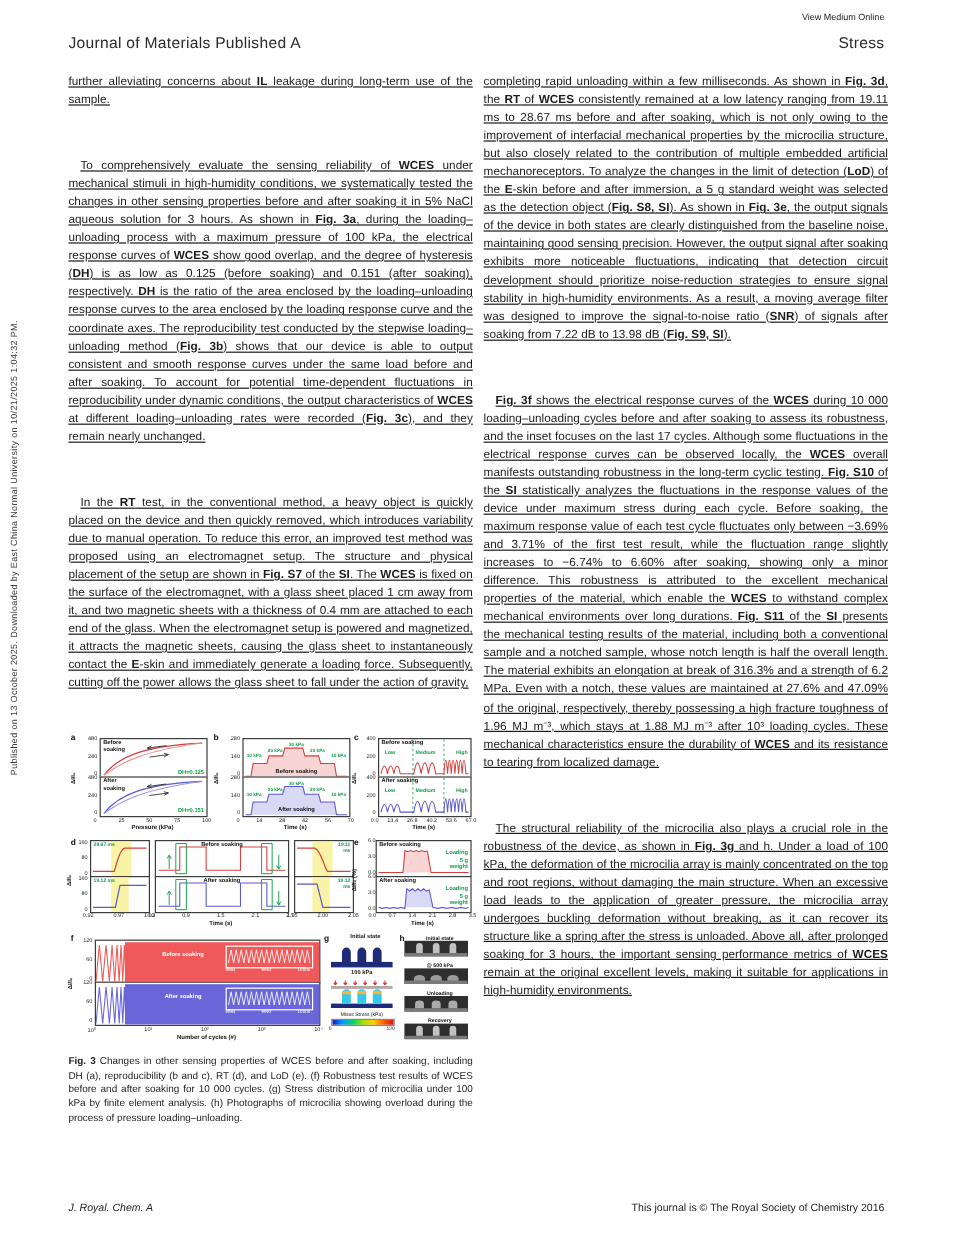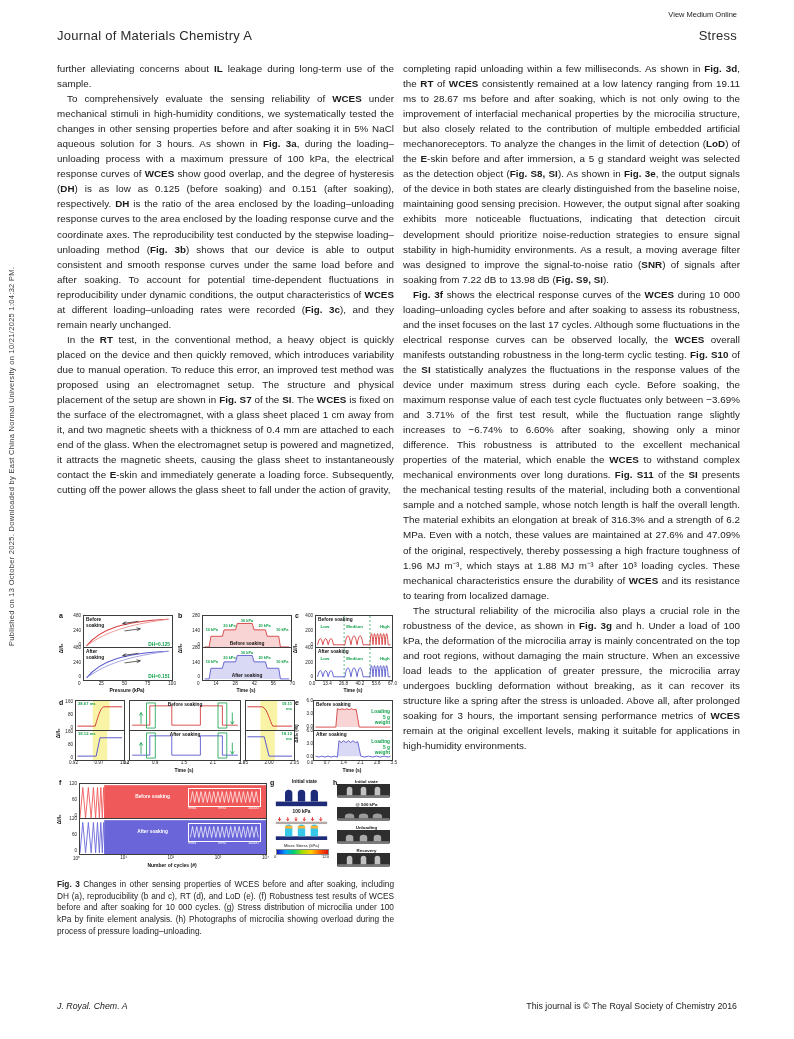--- a/index.html
+++ b/index.html
@@ -4,23 +4,23 @@
 <style>
   html,body{margin:0;padding:0;}
   body{width:794px;height:1039px;background:#ffffff;position:relative;overflow:hidden;
        font-family:"Liberation Sans",sans-serif;color:#1b1b1b;}
   .vao{position:absolute;right:57px;top:10px;font-size:7.5px;color:#1b1b1b;}
   .header{position:absolute;left:57px;right:57px;top:28px;display:flex;justify-content:space-between;
           font-size:13px;color:#2a2a2a;letter-spacing:.25px;}
   .sidebar{position:absolute;left:7px;top:646px;width:480px;font-size:7.5px;color:#3a3a3a;
            transform:rotate(-90deg);transform-origin:0 0;white-space:nowrap;letter-spacing:.3px;}
   .columns{position:absolute;left:57px;top:61px;width:683px;display:flex;gap:9px;}
-  .col{width:337px;}
+  .col{width:337px;text-decoration:underline;}
   .col p{margin:0;font-size:9.8px;line-height:15.05px;text-align:justify;letter-spacing:.04px;}
-  .col p.indent{text-indent:10px;}
+  .col p.indent{text-indent:10px;margin-top:40px;}
   .footer{position:absolute;left:57px;right:57px;top:1001px;display:flex;justify-content:space-between;
           font-size:8.8px;color:#222;}
   .footer .jrnl{font-style:italic;}
 
   
   .figwrap{position:absolute;left:57px;top:612px;width:337px;height:340px;}
   .figart{position:relative;width:337px;height:260px;}
   .figcaption{margin-top:7px;font-size:8.3px;line-height:11.7px;text-align:justify;color:#242424;}
   .panel{position:absolute;}
   .pletter{position:absolute;font-size:7px;font-weight:bold;color:#111;}
@@ -53,21 +53,21 @@
         background:linear-gradient(90deg,#1515c8,#00a0ff,#00d070,#a0e000,#ffd000,#ff6000,#e01010);}
   .cbarticks{position:absolute;display:flex;justify-content:space-between;font-size:4.2px;color:#222;}
   .hcap{position:absolute;font-size:4.4px;font-weight:bold;color:#111;text-align:center;}
   .photo{position:absolute;background:#2e2e2e;}
 </style>
 </head>
 <body>
 
 <div class="vao">View Medium Online</div>
 <div class="header">
-  <span>Journal of Materials Chemistry A</span>
+  <span>Journal of Materials Published A</span>
   <span>Stress</span>
 </div>
 <div class="sidebar">Published on 13 October 2025. Downloaded by East China Normal University on 10/21/2025 1:04:32 PM.</div>
 
 <div class="columns">
   <div class="col">
     <p>further alleviating concerns about <b>IL</b> leakage during long-term use of the sample.</p>
     <p class="indent">To comprehensively evaluate the sensing reliability of <b>WCES</b> under mechanical stimuli in high-humidity conditions, we systematically tested the changes in other sensing properties before and after soaking it in 5% NaCl aqueous solution for 3 hours. As shown in <b>Fig. 3a</b>, during the loading–unloading process with a maximum pressure of 100 kPa, the electrical response curves of <b>WCES</b> show good overlap, and the degree of hysteresis (<b>DH</b>) is as low as 0.125 (before soaking) and 0.151 (after soaking), respectively. <b>DH</b> is the ratio of the area enclosed by the loading–unloading response curves to the area enclosed by the loading response curve and the coordinate axes. The reproducibility test conducted by the stepwise loading–unloading method (<b>Fig. 3b</b>) shows that our device is able to output consistent and smooth response curves under the same load before and after soaking. To account for potential time-dependent fluctuations in reproducibility under dynamic conditions, the output characteristics of <b>WCES</b> at different loading–unloading rates were recorded (<b>Fig. 3c</b>), and they remain nearly unchanged.</p>
     <p class="indent">In the <b>RT</b> test, in the conventional method, a heavy object is quickly placed on the device and then quickly removed, which introduces variability due to manual operation. To reduce this error, an improved test method was proposed using an electromagnet setup. The structure and physical placement of the setup are shown in <b>Fig. S7</b> of the <b>SI</b>. The <b>WCES</b> is fixed on the surface of the electromagnet, with a glass sheet placed 1 cm away from it, and two magnetic sheets with a thickness of 0.4 mm are attached to each end of the glass. When the electromagnet setup is powered and magnetized, it attracts the magnetic sheets, causing the glass sheet to instantaneously contact the <b>E</b>-skin and immediately generate a loading force. Subsequently, cutting off the power allows the glass sheet to fall under the action of gravity,</p>
   </div>

